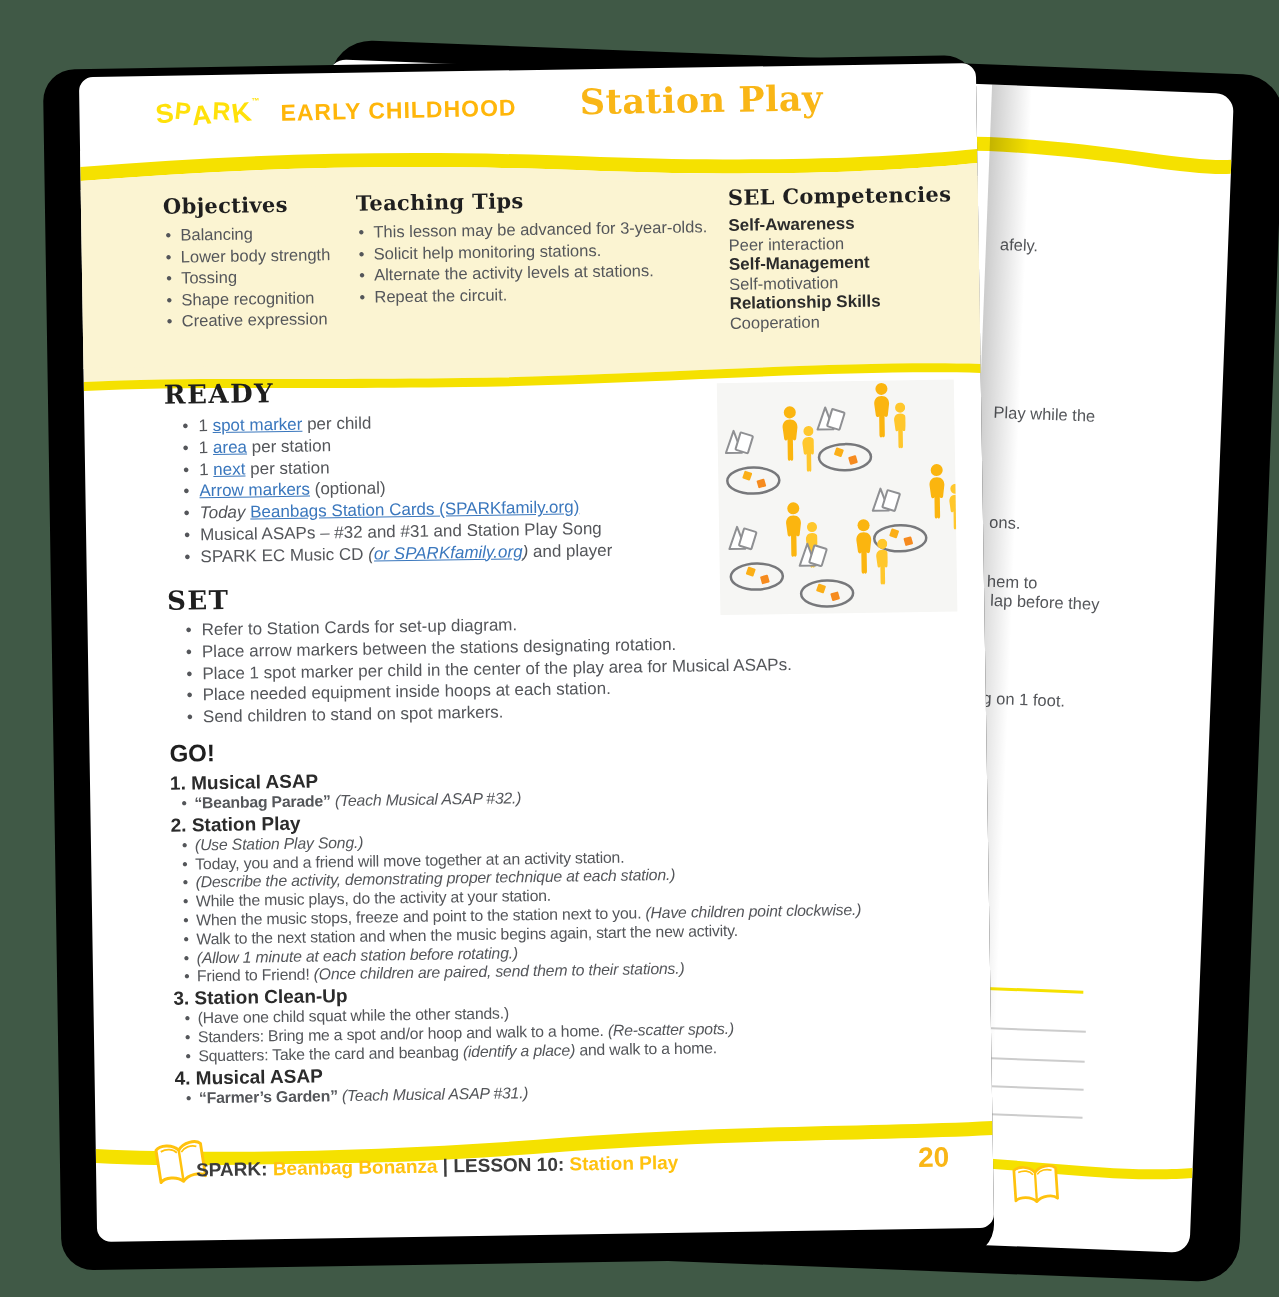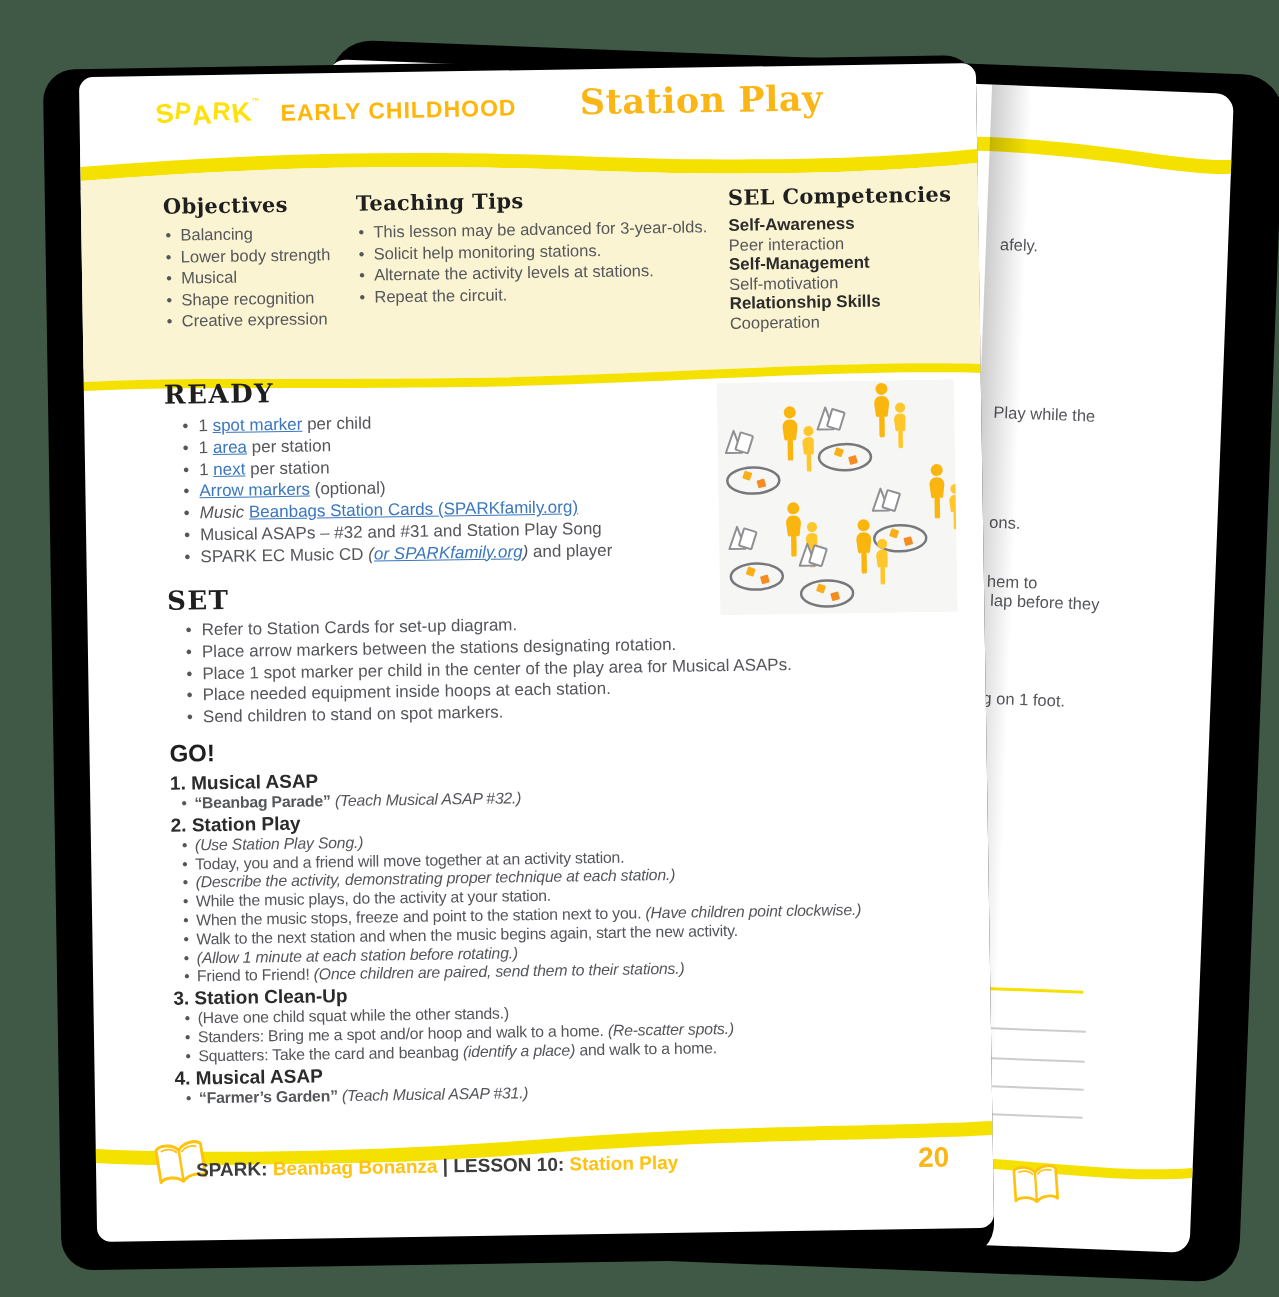--- a/index.html
+++ b/index.html
@@ -165,21 +165,21 @@
       </svg>
     </div>
 
     <div class="cream-box">
       <div class="col col-objectives" style="position:absolute;left:82px;top:5px;width:195px;">
         <div class="col-heading">Objectives</div>
         <div class="cream-list">
 
         <div class="li"><span>Balancing</span></div>
             <div class="li"><span>Lower body strength</span></div>
-            <div class="li"><span>Musical</span></div>
+            <div class="li"><span>Tossing</span></div>
             <div class="li"><span>Shape recognition</span></div>
             <div class="li"><span>Creative expression</span></div>
           </div>
       </div>
       <div class="col col-tips" style="position:absolute;left:275px;top:5px;width:355px;">
         <div class="col-heading">Teaching Tips</div>
         <div class="cream-list">
 
         <div class="li"><span>This lesson may be advanced for 3-year-olds.</span></div>
             <div class="li"><span>Solicit help monitoring stations.</span></div>
@@ -208,21 +208,21 @@
       </svg>
     </div>
 
     <div class="slab-h ready-h">READY</div>
     <div class="body-list ready-list" style="width:540px;">
 
     <div class="li"><span><span class="seg">1 </span><span class="seg seg-link">spot marker</span><span class="seg"> per child</span></span></div>
         <div class="li"><span><span class="seg">1 </span><span class="seg seg-link">area</span><span class="seg"> per station</span></span></div>
         <div class="li"><span><span class="seg">1 </span><span class="seg seg-link">next</span><span class="seg"> per station</span></span></div>
         <div class="li"><span><span class="seg seg-link">Arrow markers</span><span class="seg"> (optional)</span></span></div>
-        <div class="li"><span><span class="seg seg-i">Music</span><span class="seg"> </span><span class="seg seg-link">Beanbags Station Cards (SPARKfamily.org)</span></span></div>
+        <div class="li"><span><span class="seg seg-i">Today</span><span class="seg"> </span><span class="seg seg-link">Beanbags Station Cards (SPARKfamily.org)</span></span></div>
         <div class="li"><span><span class="seg">Musical ASAPs – #32 and #31 and Station Play Song</span></span></div>
         <div class="li"><span><span class="seg">SPARK EC Music CD </span><span class="seg seg-i">(</span><span class="seg seg-link-i">or SPARKfamily.org</span><span class="seg seg-i">)</span><span class="seg"> and player</span></span></div>
       </div>
 
     <div class="diagram">
       <svg class="sg sg1" viewBox="0 0 92 96">
           <use href="#station-group"></use>
         </svg>
       <svg class="sg sg2" viewBox="0 0 92 96">
           <use href="#station-group"></use>

